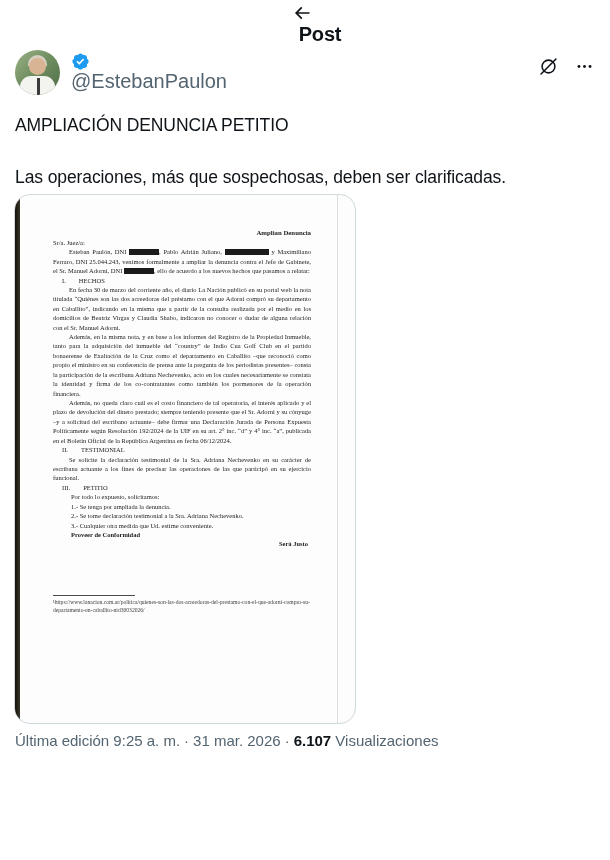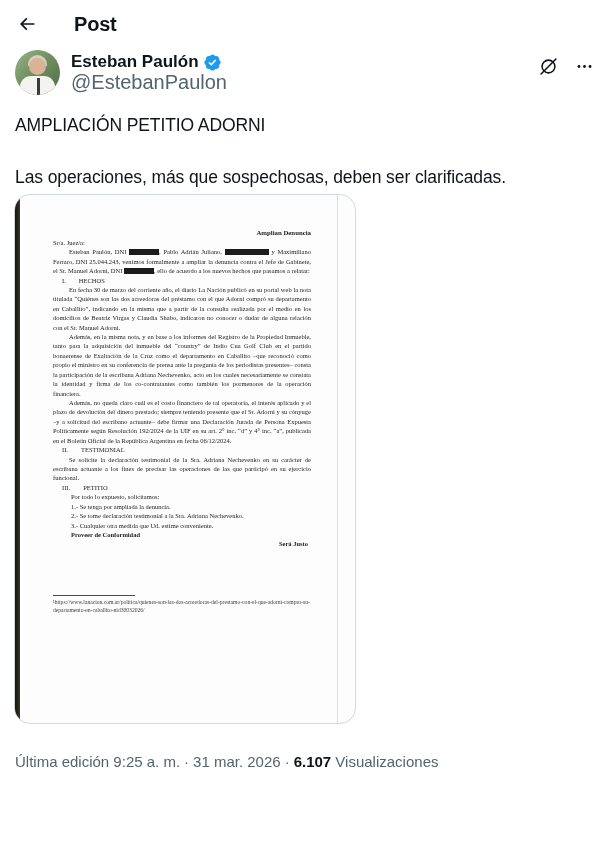--- a/index.html
+++ b/index.html
@@ -2,21 +2,21 @@
 <html><head>
 <meta charset="utf-8">
 <style>
   html,body{margin:0;padding:0;}
   body{
     width:610px;height:860px;overflow:hidden;background:#ffffff;
     font-family:"Liberation Sans",sans-serif;color:#0f1419;
     -webkit-font-smoothing:antialiased;
   }
   
-  .topbar{display:flex;align-items:center;height:44px;padding:2px 16px 0;}
+  .topbar{display:flex;align-items:center;height:44px;padding:2px 16px 0;flex-direction:column;}
   .back-btn{width:34px;height:34px;display:flex;align-items:center;justify-content:center;
     border:none;background:transparent;border-radius:50%;cursor:pointer;margin-left:-6px;padding:0;}
   .topbar-title{font-size:20px;font-weight:700;margin-left:30px;letter-spacing:-0.2px;}
   
   .user-row{display:flex;align-items:flex-start;padding:4px 16px 0 15px;}
   .avatar{width:45px;height:45px;border-radius:50%;position:relative;overflow:hidden;flex:none;
     background:linear-gradient(135deg,#9db387 0%,#708f61 45%,#4f6d48 100%);cursor:pointer;}
   .av-hair{position:absolute;left:13px;top:5px;width:19px;height:11px;border-radius:10px 10px 0 0;background:#d6cfc2;}
   .av-head{position:absolute;left:14px;top:8px;width:17px;height:17px;border-radius:50%;background:#d8b494;}
   .av-shirt{position:absolute;left:5px;top:26px;width:35px;height:20px;border-radius:11px 11px 0 0;background:#f3f3ef;}
@@ -51,21 +51,21 @@
   .doc-h{margin-top:10px;padding-left:9px;}
   .h-label{margin-left:13px;}
   .pindent{text-indent:16px;}
   .petitio-line{padding-left:18px;}
   .closing{padding-left:18px;font-weight:700;}
   .signoff{text-align:right;font-weight:700;margin-top:13px;padding-right:3px;}
   .footnote{margin-top:46px;}
   .fn-rule{width:82px;border-top:1px solid #4a4a4a;margin-bottom:2px;}
   .fn-text{font-size:5.6px;color:#3d3d3d;width:258px;word-break:break-all;line-height:1.5;}
   
-  .post-footer{padding:0 15px;margin-top:28px;font-size:15px;line-height:20px;color:#536471;}
+  .post-footer{padding:0 15px;margin-top:7px;font-size:15px;line-height:20px;color:#536471;}
   .post-footer .sep{padding:0 4px;}
   .views-count{font-weight:700;color:#0f1419;}
   .edit-link{cursor:pointer;}
 </style>
 </head>
 <body>
 
 <div class="topbar">
   <button class="back-btn">
     <span style="display:flex;">
@@ -79,21 +79,20 @@
 
 <div class="user-row">
   <div class="avatar">
     <div class="av-hair"></div>
     <div class="av-head"></div>
     <div class="av-shirt"></div>
     <div class="av-tie"></div>
   </div>
   <div class="user-meta">
     <div class="name-line">
-      <span class="display-name">Esteban Paulón</span>
       <span class="verified">
         <svg width="19" height="19" viewBox="0 0 24 24">
             <path fill="#1d9bf0" d="M22.25 12c0-1.43-.88-2.67-2.19-3.34.46-1.39.2-2.9-.81-3.91s-2.52-1.27-3.91-.81c-.66-1.31-1.91-2.19-3.34-2.19s-2.67.88-3.33 2.19c-1.4-.46-2.91-.2-3.92.81s-1.26 2.52-.8 3.91c-1.31.67-2.2 1.91-2.2 3.34s.89 2.67 2.2 3.34c-.46 1.39-.21 2.9.8 3.91s2.52 1.26 3.91.81c.67 1.31 1.91 2.19 3.34 2.19s2.68-.88 3.34-2.19c1.39.45 2.9.2 3.91-.81s1.27-2.52.81-3.91c1.31-.67 2.19-1.91 2.19-3.34zm-11.71 4.2L6.8 12.46l1.41-1.42 2.26 2.26 4.8-5.23 1.47 1.36-6.2 6.77z"></path>
           </svg>
       </span>
     </div>
     <div class="handle">@EstebanPaulon</div>
   </div>
   <div class="row-actions">
     <button class="icon-btn">
@@ -110,21 +109,21 @@
           <circle cx="5" cy="12" r="1.8"></circle>
             <circle cx="12" cy="12" r="1.8"></circle>
             <circle cx="19" cy="12" r="1.8"></circle>
         </svg>
       </span>
     </button>
   </div>
 </div>
 
 <div class="body-text">
-  <p class="body-title">AMPLIACIÓN PETITIO ADORNI</p>
+  <p class="body-title">AMPLIACIÓN DENUNCIA PETITIO</p>
   <p>Las operaciones, más que sospechosas, deben ser clarificadas.</p>
 </div>
 
 <div class="media-card">
   <div class="scan-strip"></div>
   <div class="page-edge"></div>
   <div class="doc">
     <p class="doc-title">Amplian Denuncia</p>
     <p class="salutation">Sr/a. Juez/a:</p>
     <p class="intro just"><span>Esteban Paulón, DNI </span><span class="redact r1"></span><span>, Pablo Adrián Juliano, </span><span class="redact r2"></span><span> y Maximiliano Ferraro, DNI 25.044.243, venimos formalmente a ampliar la denuncia contra el Jefe de Gabinete, el Sr. Manuel Adorni, DNI </span><span class="redact r3"></span><span>, ello de acuerdo a los nuevos hechos que pasamos a relatar:</span></p>

